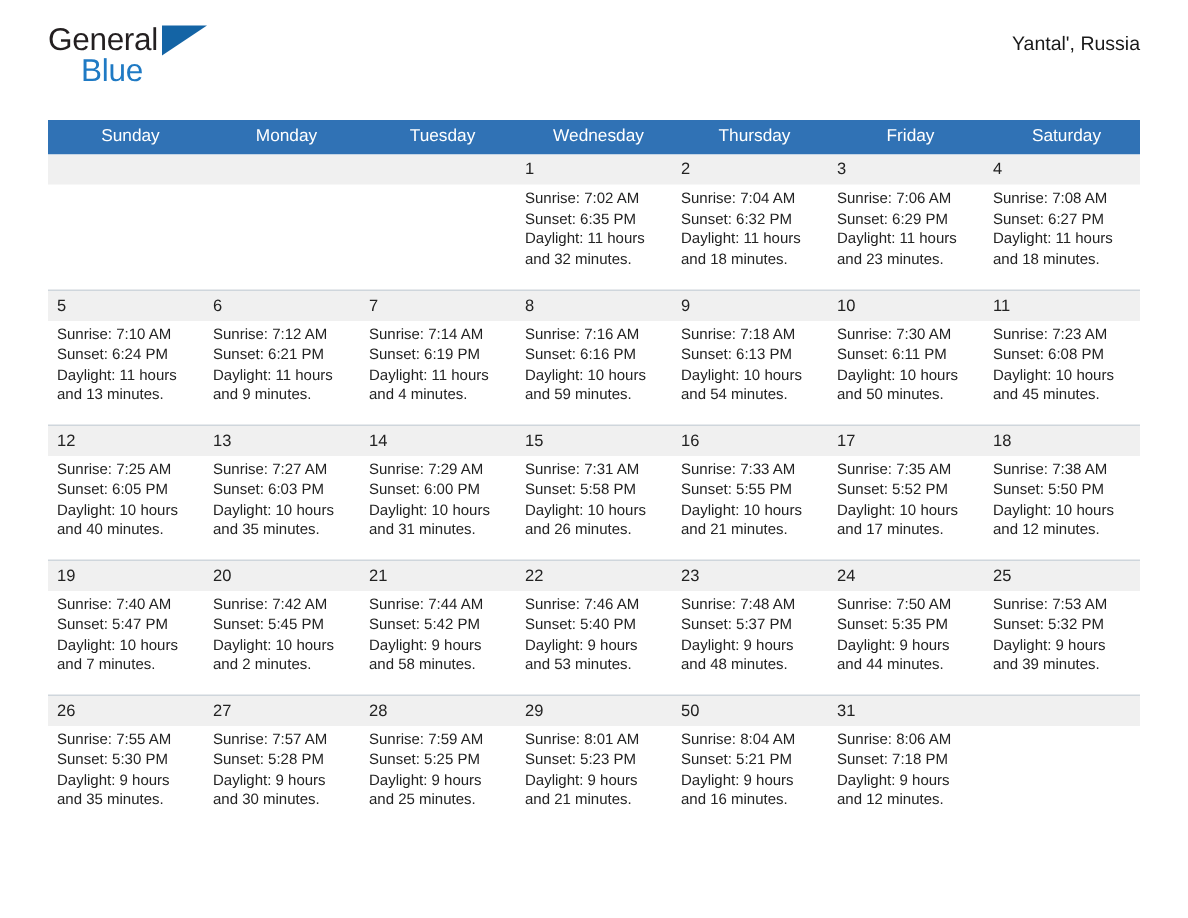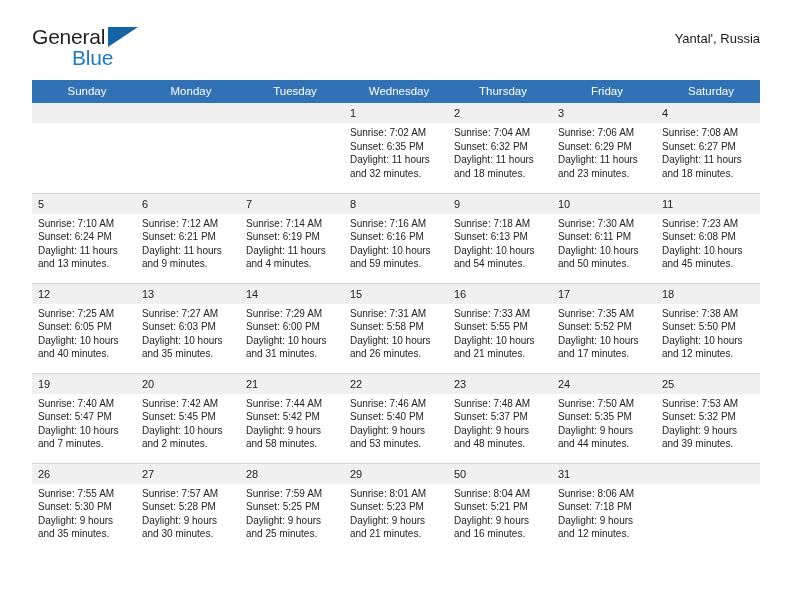--- a/index.html
+++ b/index.html
@@ -22,42 +22,42 @@
     box-sizing: border-box;
     padding: 0 32px;
   }
 
   
   .top-bar {
     display: flex;
     align-items: flex-start;
     justify-content: space-between;
     height: 72px;
-    padding-top: 24px;
+    padding-top: 14px;
     box-sizing: border-box;
   }
 
   .logo {
     position: relative;
     width: 118px;
     height: 52px;
     line-height: 1;
     user-select: none;
   }
   .logo-general {
     position: absolute;
     left: 0;
     top: 2px;
     font-size: 21px;
     letter-spacing: -0.2px;
     color: #231f20;
   }
   .logo-blue {
     position: absolute;
-    left: 40px;
+    left: 22px;
     top: 23px;
     font-size: 21px;
     letter-spacing: -0.2px;
     color: #1f7ac4;
   }
   .logo-triangle {
     position: absolute;
     left: 76px;
     top: 3px;
     width: 0;

